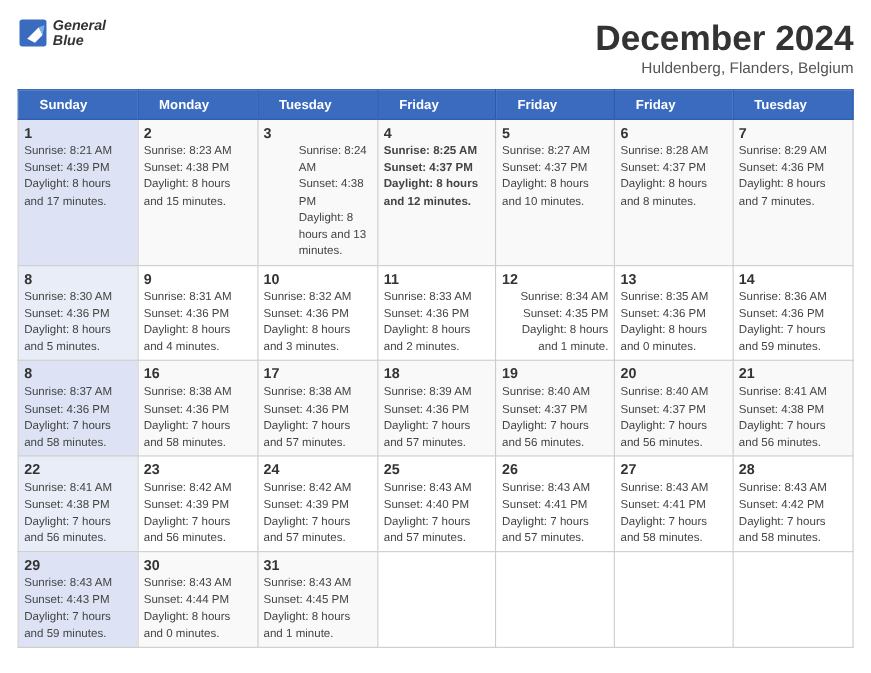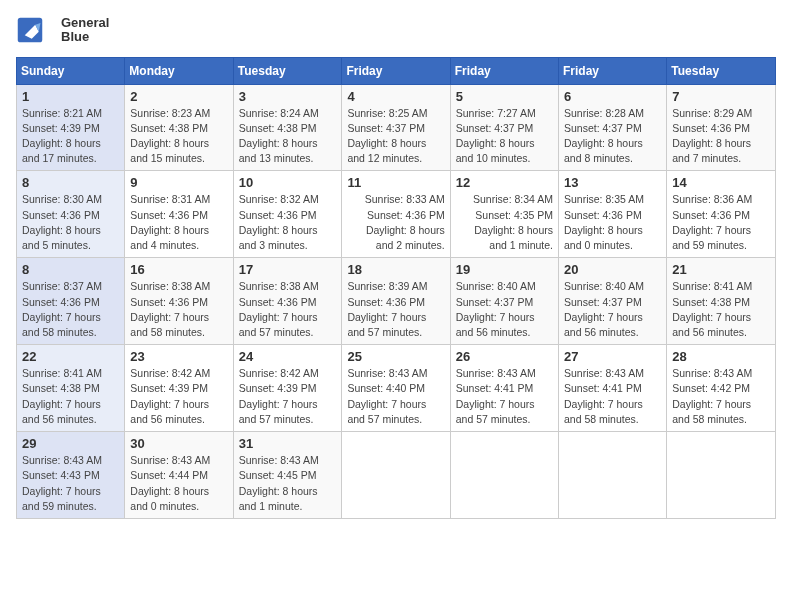--- a/index.html
+++ b/index.html
@@ -12,21 +12,22 @@
     }
     .header {
       display: flex;
       justify-content: space-between;
       align-items: flex-start;
       margin-bottom: 12px;
     }
     .logo {
       display: flex;
       align-items: center;
-      gap: 17px;
+      gap: 4px;
+      font-style: italic;
     }
     .logo-text {
       display: flex;
       flex-direction: column;
       font-size: 13px;
       font-weight: bold;
       line-height: 1.1;
       color: #333;
     }
     .logo-text span:first-child { color: #333; }
@@ -48,21 +49,21 @@
     }
     .calendar {
       width: 100%;
       border-collapse: collapse;
       font-size: 11px;
     }
     .calendar thead tr th {
       background: #3a6bbf;
       color: #fff;
       text-align: left;
-      padding: 6px 4px;
+      padding: 6px 19px;
       font-size: 12px;
       font-weight: bold;
       border: 1px solid #2a5aaf;
     }
     .calendar tbody tr td {
       vertical-align: top;
       border: 1px solid #ccc;
       padding: 4px 5px;
       min-height: 80px;
       width: 113px;
@@ -101,20 +102,24 @@
     <svg class="logo-icon" viewBox="0 0 32 32">
       <rect x="2" y="2" width="28" height="28" rx="3" fill="#3a6bbf"></rect>
       <polygon points="10,22 22,10 26,18 18,26" fill="white"></polygon>
       <polygon points="22,10 28,8 26,18" fill="#7aaee8"></polygon>
     </svg>
     <div class="logo-text">
       <span>General</span>
       <span>Blue</span>
     </div>
   </div>
+  <div class="title-block">
+    <h1>December 2024</h1>
+    <p>Huldenberg, Flanders, Belgium</p>
+  </div>
 </div>
 
 <table class="calendar">
   <thead>
     <tr id="header-row">
     <th>Sunday</th>
         <th>Monday</th>
         <th>Tuesday</th>
         <th>Friday</th>
         <th>Friday</th>
@@ -131,33 +136,33 @@
 Daylight: 8 hours and 17 minutes.</div>
         </td>
         <td>
           <span class="day-num">2</span>
           <div class="day-detail" style="white-space: pre-line;">Sunrise: 8:23 AM
 Sunset: 4:38 PM
 Daylight: 8 hours and 15 minutes.</div>
         </td>
         <td>
           <span class="day-num">3</span>
-          <div class="day-detail" style="white-space: pre-line;">Sunrise: 8:24 AM
+          <div class="day-detail" style="white-space: pre-line; margin-left: 32px;">Sunrise: 8:24 AM
 Sunset: 4:38 PM
 Daylight: 8 hours and 13 minutes.</div>
         </td>
         <td>
           <span class="day-num">4</span>
-          <div class="day-detail" style="white-space: pre-line;">Sunrise: 8:25 AM
+          <div class="day-detail" style="white-space: pre-line; font-weight: bold;">Sunrise: 8:25 AM
 Sunset: 4:37 PM
 Daylight: 8 hours and 12 minutes.</div>
         </td>
         <td>
           <span class="day-num">5</span>
-          <div class="day-detail" style="white-space: pre-line;">Sunrise: 7:27 AM
+          <div class="day-detail" style="white-space: pre-line;">Sunrise: 8:27 AM
 Sunset: 4:37 PM
 Daylight: 8 hours and 10 minutes.</div>
         </td>
         <td>
           <span class="day-num">6</span>
           <div class="day-detail" style="white-space: pre-line;">Sunrise: 8:28 AM
 Sunset: 4:37 PM
 Daylight: 8 hours and 8 minutes.</div>
         </td>
         <td>
@@ -181,21 +186,21 @@
 Daylight: 8 hours and 4 minutes.</div>
         </td>
         <td>
           <span class="day-num">10</span>
           <div class="day-detail" style="white-space: pre-line;">Sunrise: 8:32 AM
 Sunset: 4:36 PM
 Daylight: 8 hours and 3 minutes.</div>
         </td>
         <td>
           <span class="day-num">11</span>
-          <div class="day-detail" style="white-space: pre-line; text-align: right;">Sunrise: 8:33 AM
+          <div class="day-detail" style="white-space: pre-line;">Sunrise: 8:33 AM
 Sunset: 4:36 PM
 Daylight: 8 hours and 2 minutes.</div>
         </td>
         <td>
           <span class="day-num">12</span>
           <div class="day-detail" style="white-space: pre-line; text-align: right;">Sunrise: 8:34 AM
 Sunset: 4:35 PM
 Daylight: 8 hours and 1 minute.</div>
         </td>
         <td>

